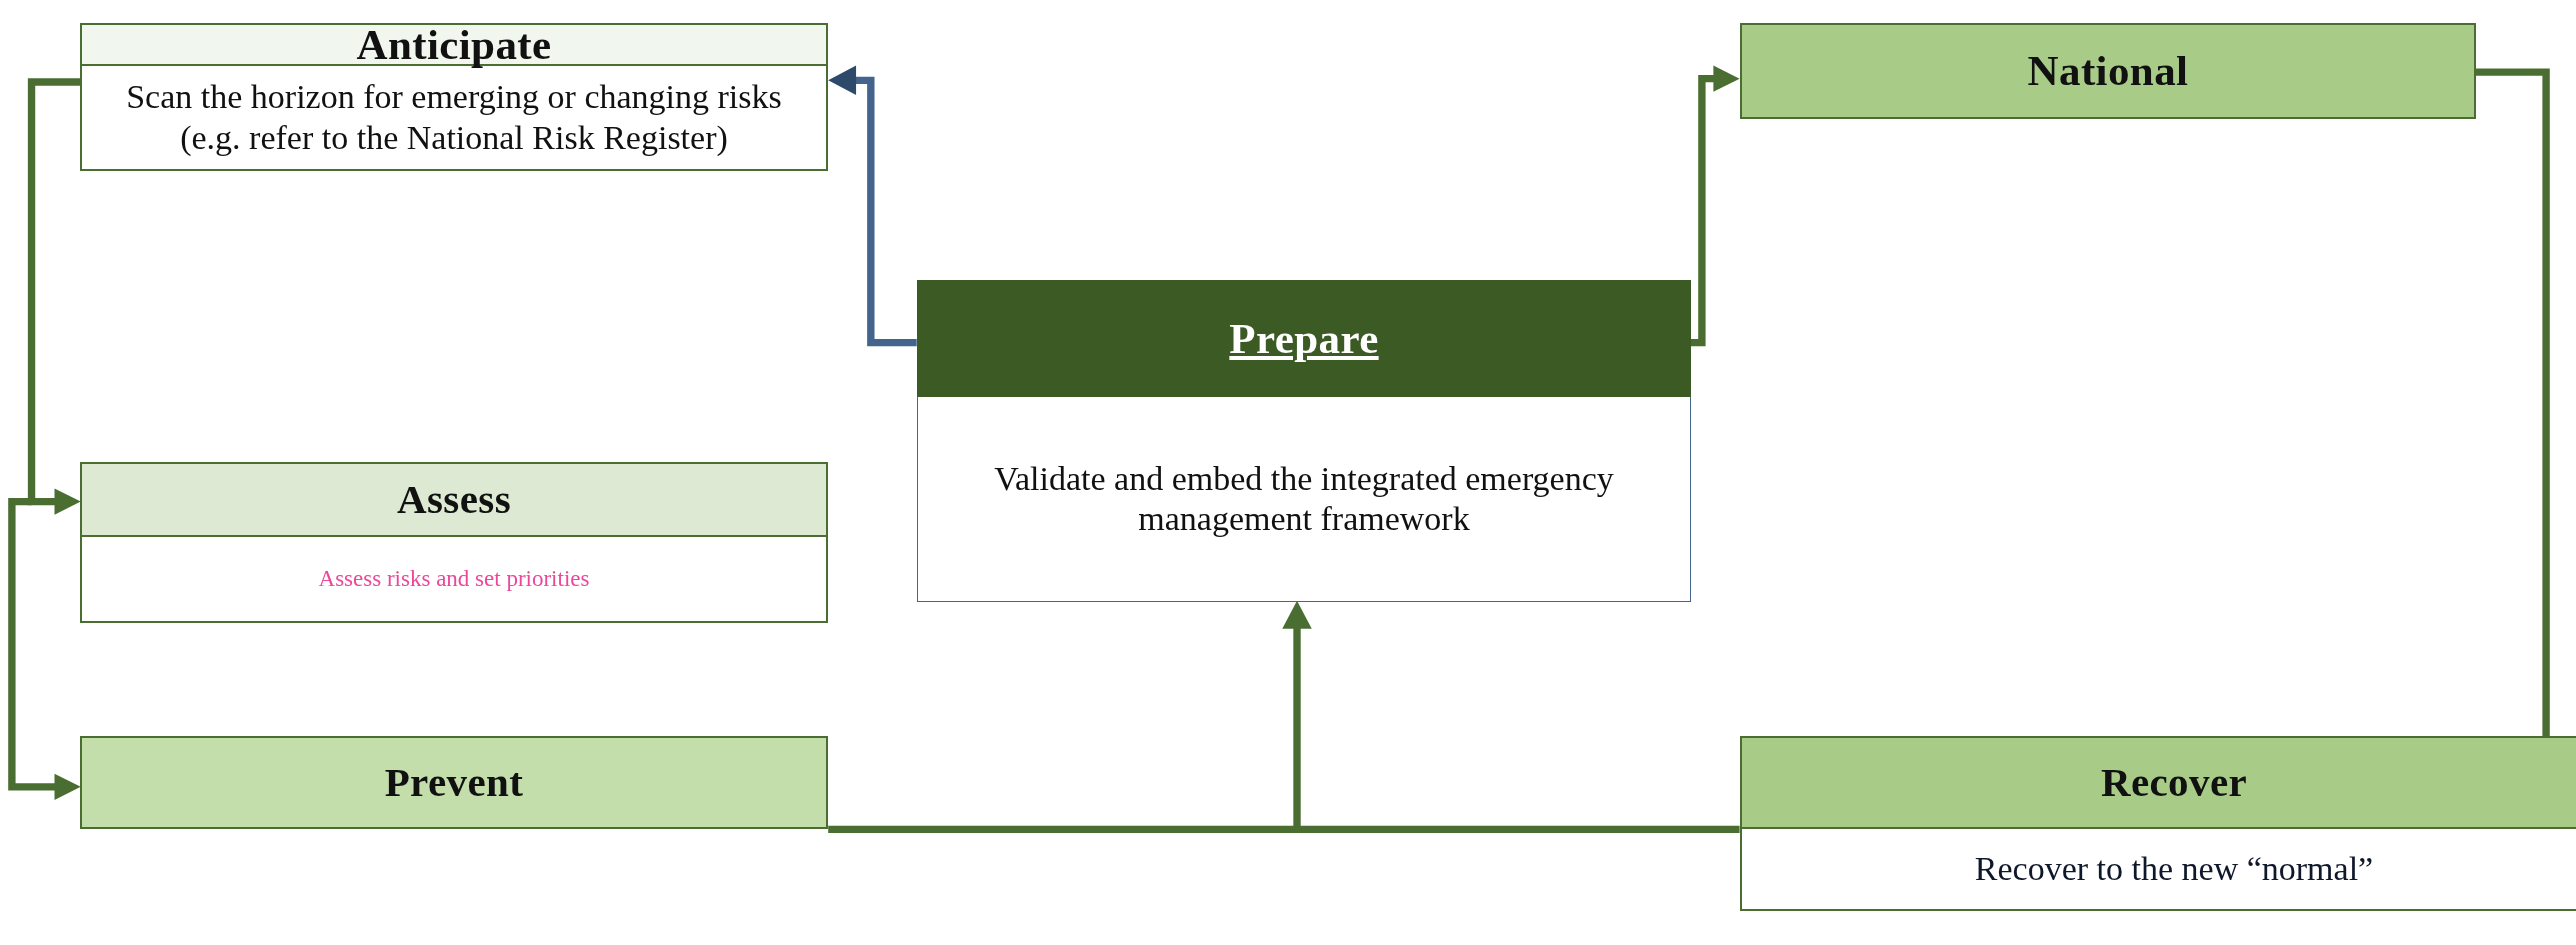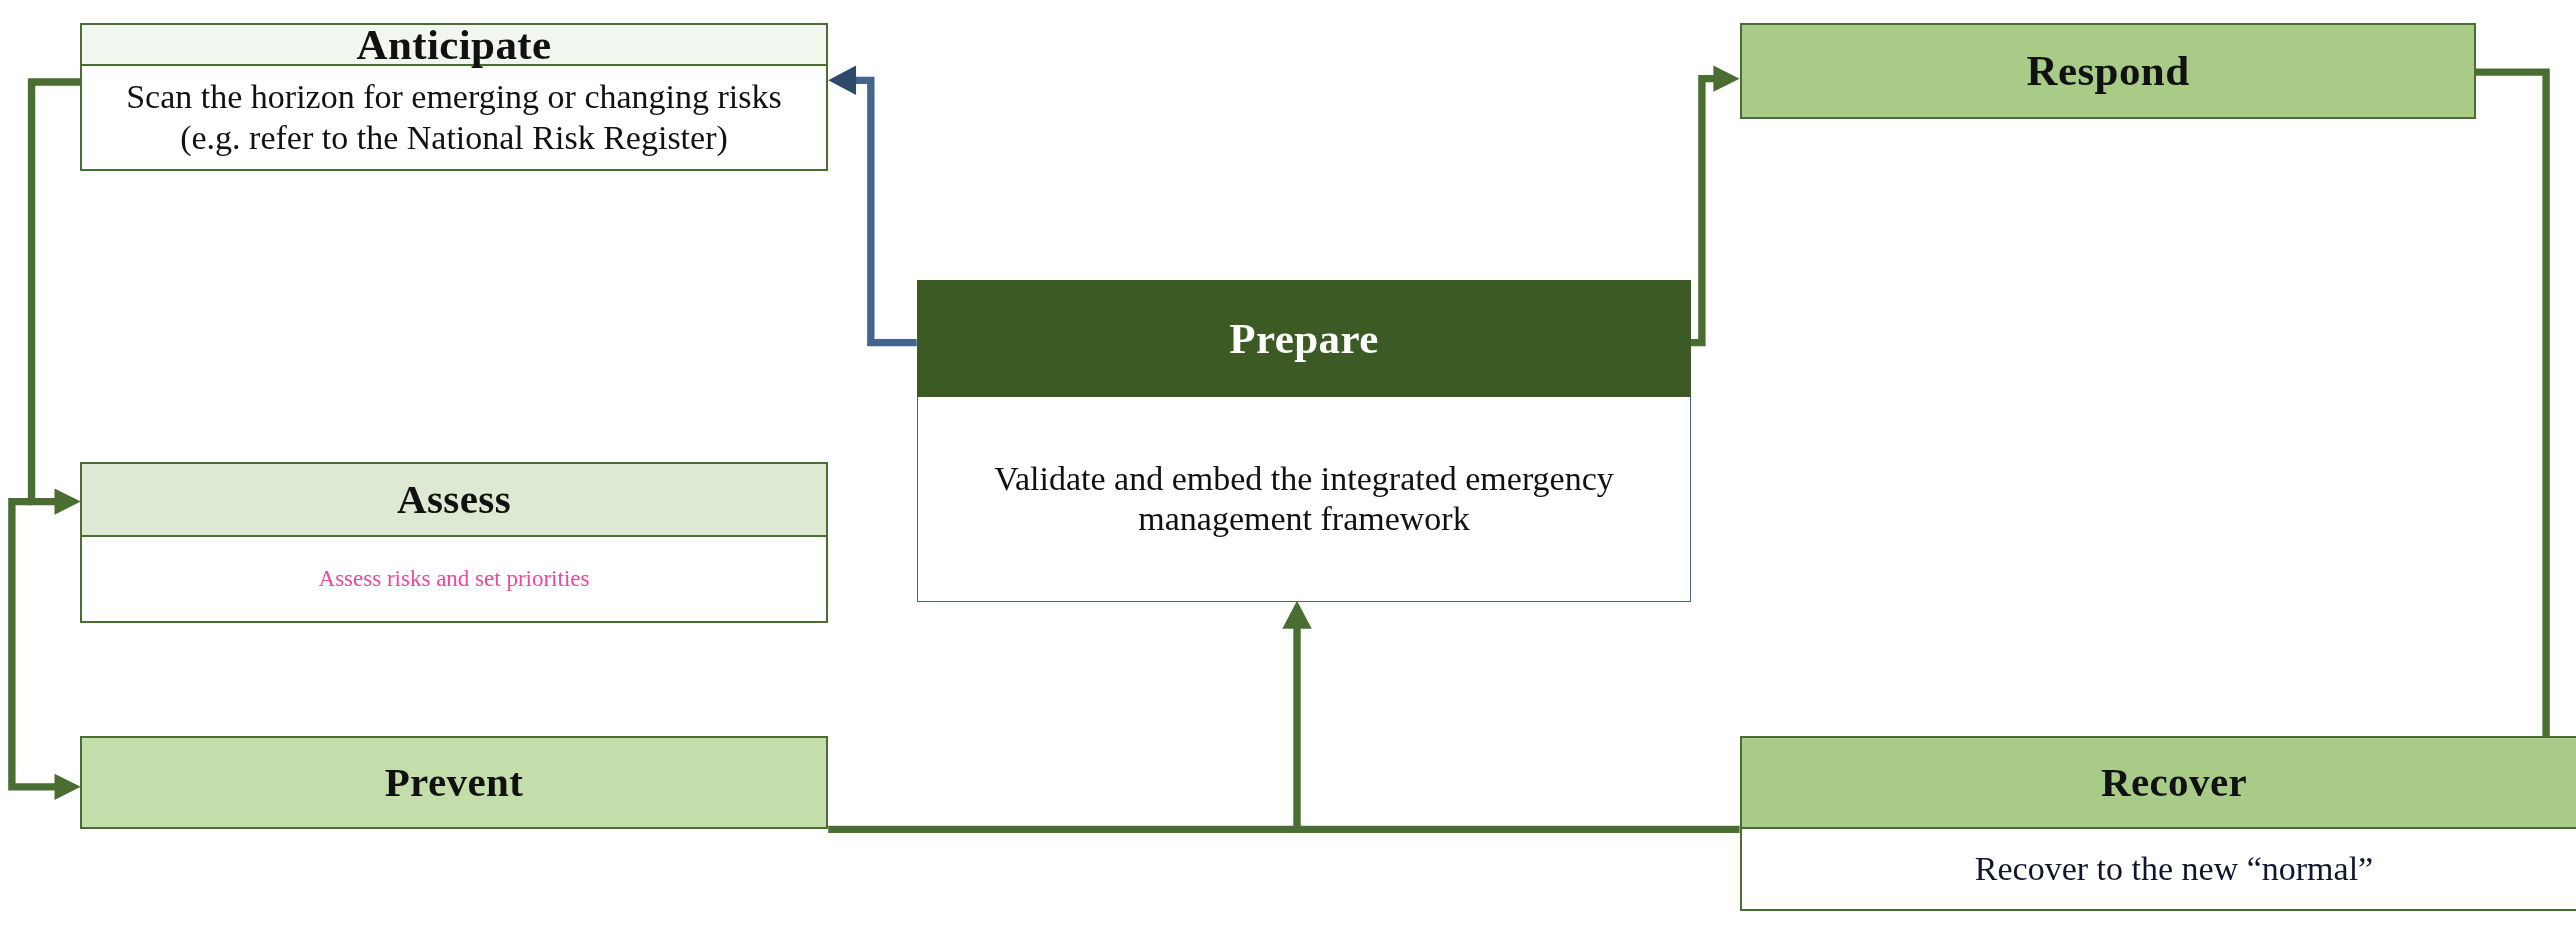--- a/index.html
+++ b/index.html
@@ -40,21 +40,21 @@
 
   #node-assess{left:80px;top:462px;width:748px;}
   #node-assess .hdr{height:75px;background:#dde9d2;color:#111111;font-size:41px;}
   #node-assess .body{height:86px;color:#ec4899;font-size:23px;}
 
   #node-prevent{left:80px;top:736px;width:748px;}
   #node-prevent .hdr{height:93px;background:#c3ddab;color:#111111;font-size:41px;text-align:right;}
   #node-prevent .body{height:82px;color:#111111;font-size:34px;}
 
   #node-prepare{left:917px;top:280px;width:774px;}
-  #node-prepare .hdr{height:117px;background:#3c5a23;border-color:#3c5a23;color:#ffffff;font-size:43px;}
+  #node-prepare .hdr{height:117px;background:#3c5a23;border-color:#3c5a23;color:#ffffff;font-size:43px;text-decoration:underline;}
   #node-prepare .body{height:205px;border-color:#44648e;border-width:1.6px;border-top:none;color:#111111;font-size:34px;padding:0 35px;}
 
   #node-respond{left:1740px;top:23px;width:736px;}
   #node-respond .hdr{height:96px;background:#a8cc87;color:#111111;font-size:43px;}
   #node-respond .body{height:148px;color:#111111;font-size:34px;}
 
   #node-recover{left:1740px;top:736px;width:868px;}
   #node-recover .hdr{height:93px;background:#a8cc87;color:#111111;font-size:41px;}
   #node-recover .body{height:82px;color:#0f172a;font-size:34px;}
 </style>
@@ -110,21 +110,21 @@
   <div class="node" id="node-prevent">
     <div class="hdr">Prevent</div>
   </div>
 
   <div class="node" id="node-prepare">
     <div class="hdr">Prepare</div>
     <div class="body">Validate and embed the integrated emergency management framework</div>
   </div>
 
   <div class="node" id="node-respond">
-    <div class="hdr">Respond</div>
+    <div class="hdr">National</div>
   </div>
 
   <div class="node" id="node-recover">
     <div class="hdr">Recover</div>
     <div class="body">Recover to the new “normal”</div>
   </div>
 
 </div>
 
 

